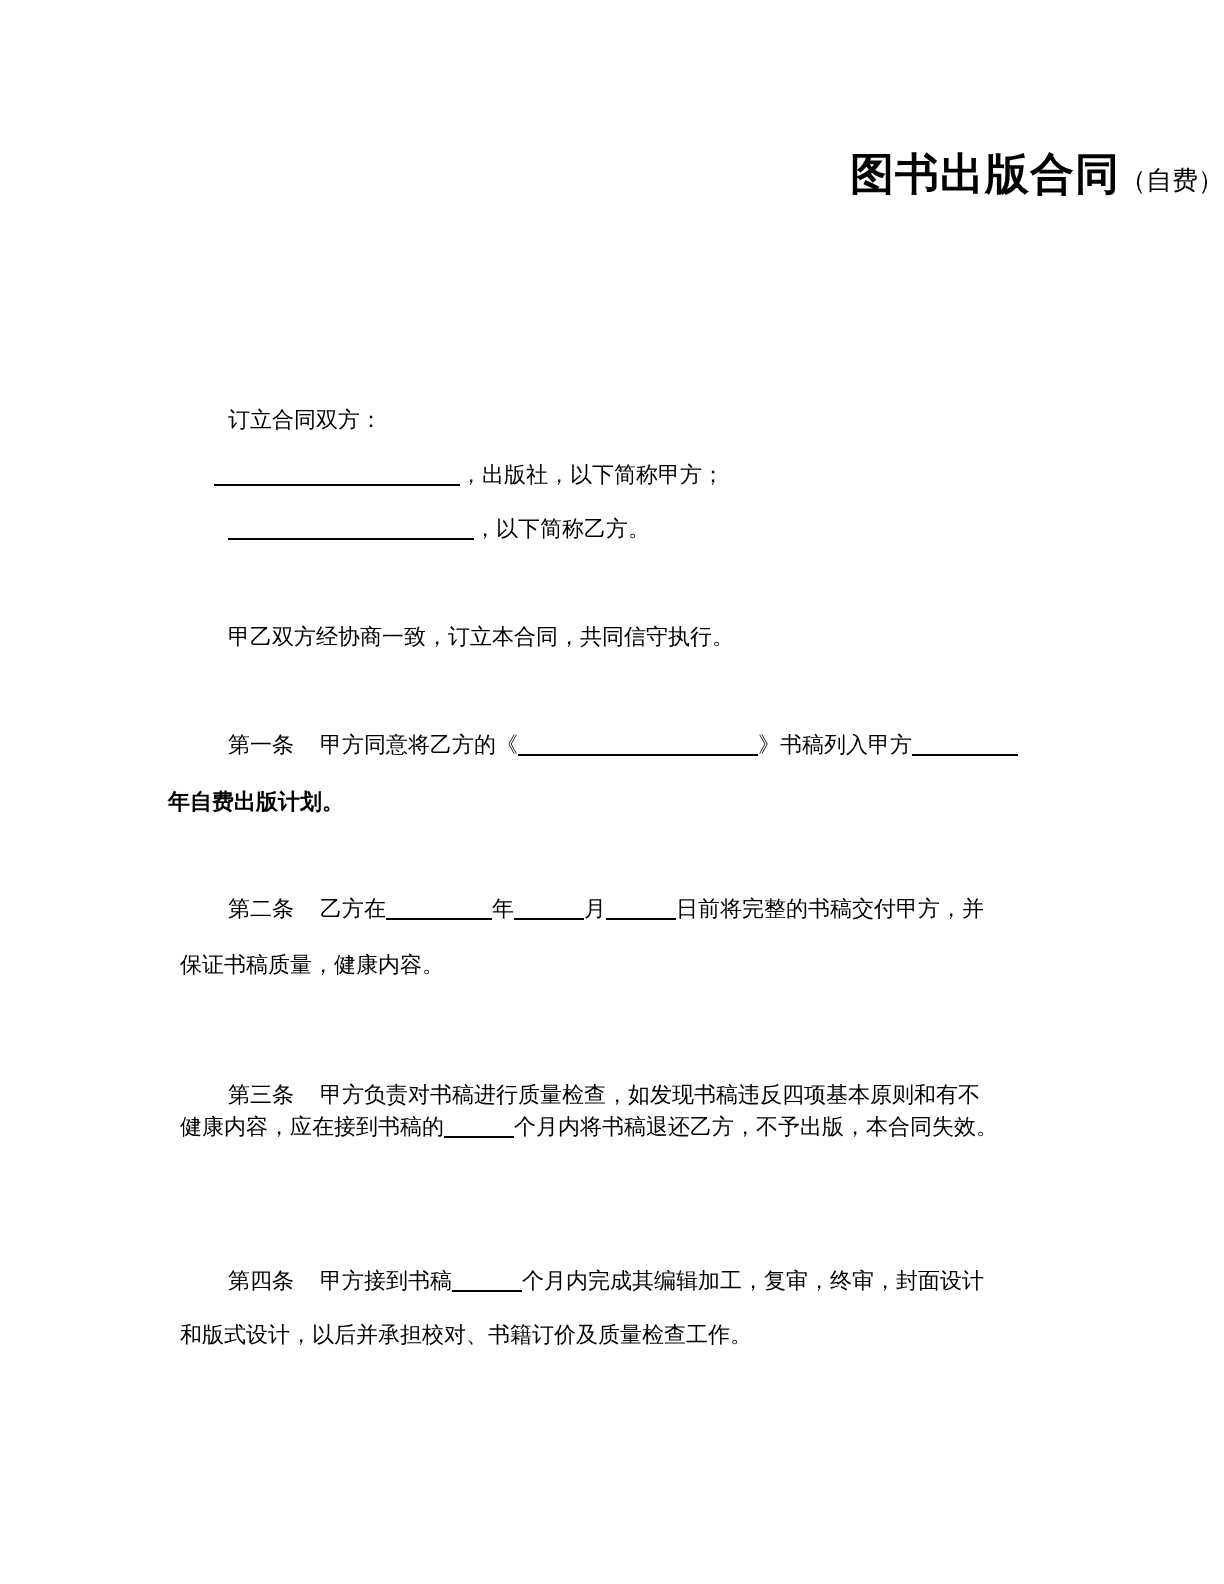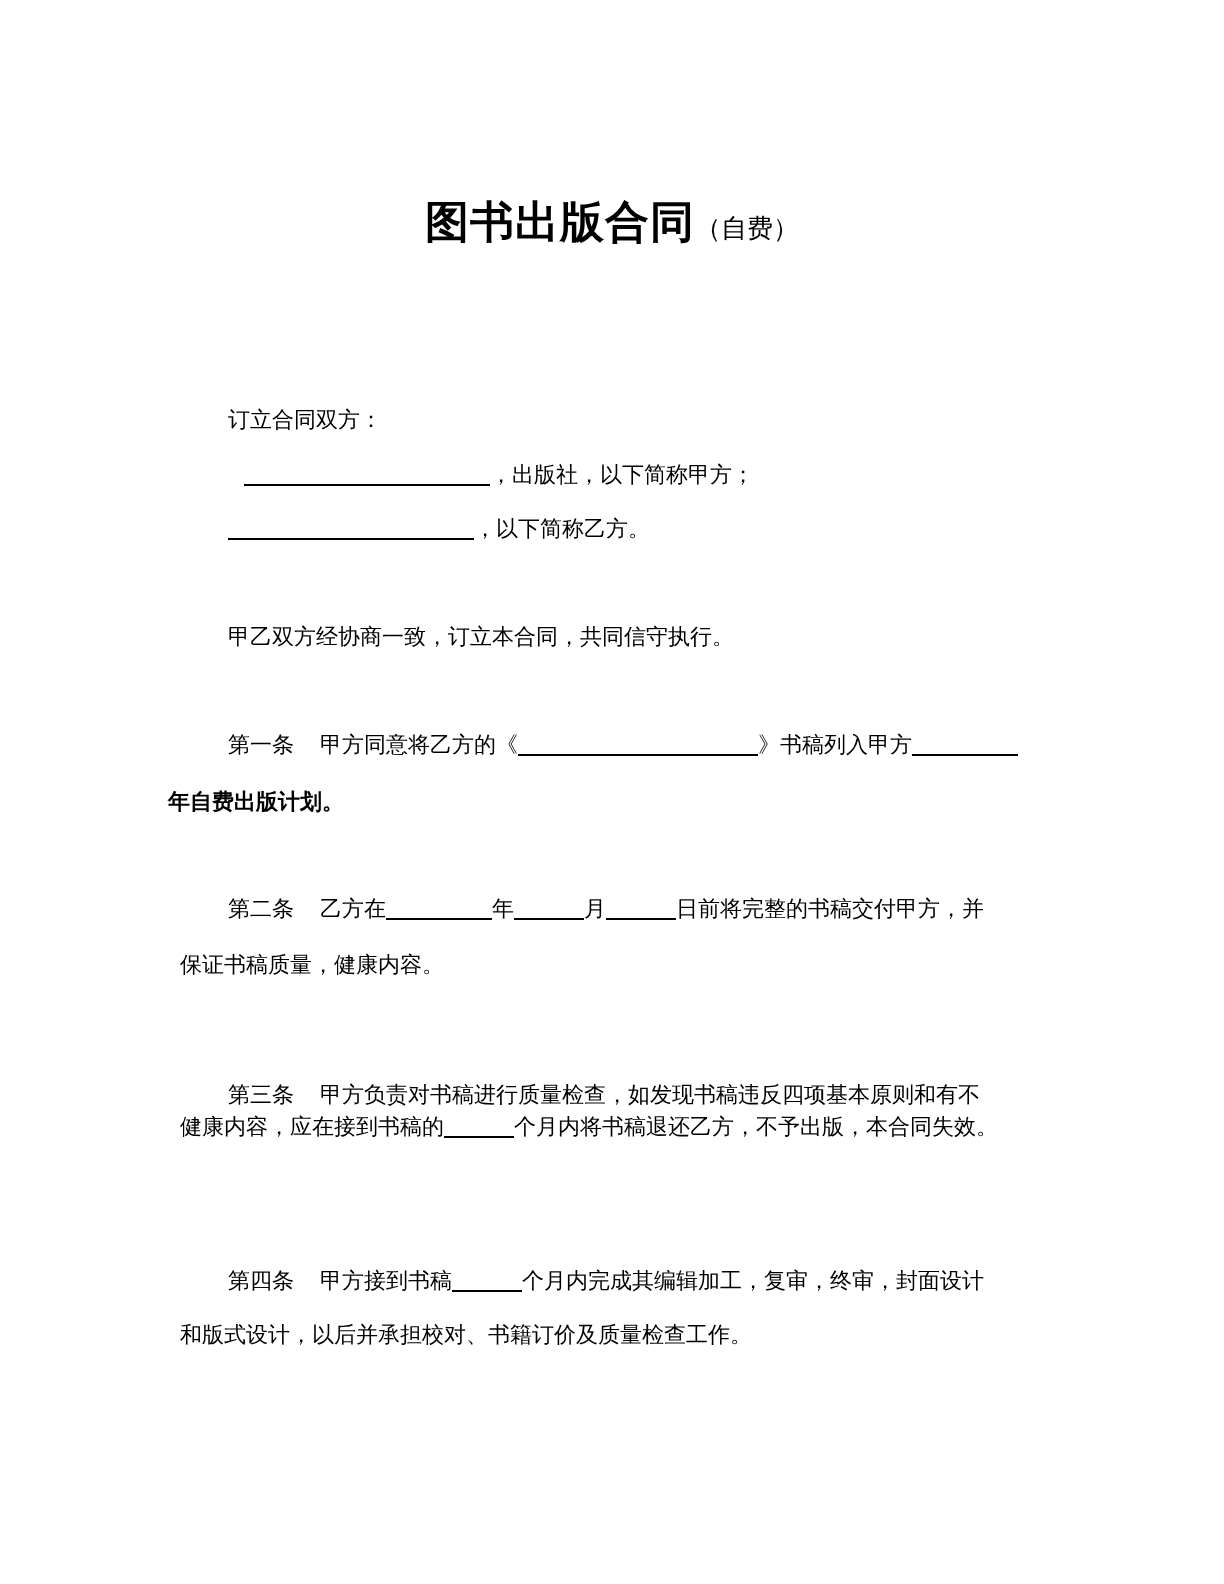--- a/index.html
+++ b/index.html
@@ -4,41 +4,41 @@
 <style>
   html, body { margin: 0; padding: 0; background: #ffffff; }
   body {
     width: 1224px; height: 1584px; position: relative; overflow: hidden;
     font-family: "DejaVu Serif", "Liberation Serif", serif;
     color: #000;
   }
   .page { position: absolute; inset: 0; }
   .title {
     position: absolute; top: 145px; left: 0; width: 1224px;
-    text-align: center; white-space: nowrap; margin-top: 48px;
+    text-align: right; white-space: nowrap;
   }
   .title .main { font-family: "DejaVu Sans", "Liberation Sans", sans-serif; font-weight: bold; font-size: 44px; letter-spacing: 1px; }
   .title .sub { font-size: 26px; }
   .line {
     position: absolute; font-size: 22px; line-height: 30px; white-space: nowrap;
   }
   .blank { display: inline-block; border-bottom: 2px solid #000; height: 22px; vertical-align: baseline; margin-bottom: -4px; }
 </style>
 </head>
 <body>
 
 <div class="page">
 
   <div class="title">
     <span class="main">图书出版合同</span><span class="sub">（自费）</span>
   </div>
 
   <div class="line" style="top:405px; left:228px;">订立合同双方：</div>
 
-  <div class="line" style="top:460px; left:244px;">
+  <div class="line" style="top:460px; left:214px;">
     <span class="blank" style="width:246px;"></span><span>，出版社，以下简称甲方；</span>
   </div>
 
   <div class="line" style="top:514px; left:228px;">
     <span class="blank" style="width:246px;"></span><span>，以下简称乙方。</span>
   </div>
 
   <div class="line" style="top:622px; left:228px;">甲乙双方经协商一致，订立本合同，共同信守执行。</div>
 
   <div class="line" style="top:730px; left:228px;text-align:center;">

